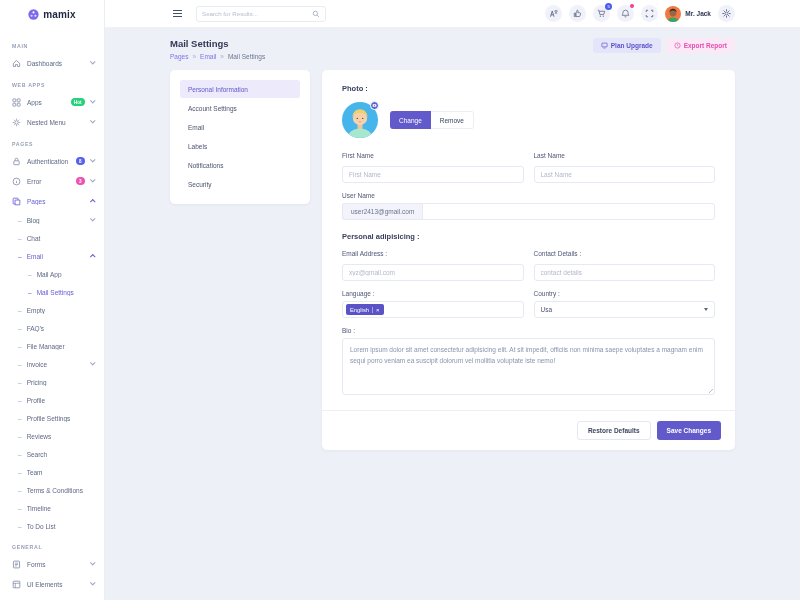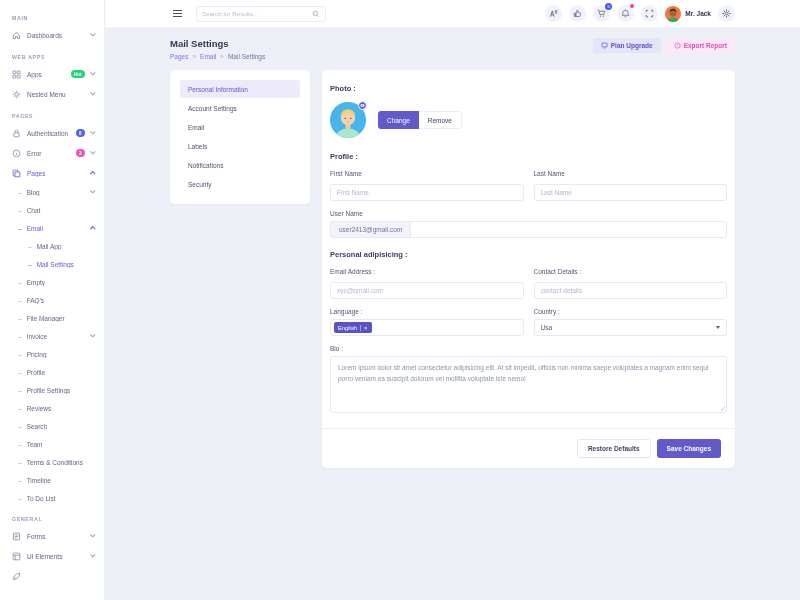--- a/index.html
+++ b/index.html
@@ -65,21 +65,21 @@
   .btn-soft-primary { background:#e4e4fb; color:#5a54c8; }
   .btn-soft-pink { background:#fbe9f7; color:#e44fb0; }
 
   .cards { display:flex; gap:12px; align-items:flex-start; }
   .card { background:#fff; border-radius:5px; box-shadow:0 1px 3px rgba(42,48,90,.05); }
   .nav-card { width:140px; padding:10px; }
   .nav-item { font-size:6.5px; color:#4b5470; padding:5.5px 8px; border-radius:3px; margin-bottom:1px; cursor:pointer; }
   .nav-item.active { background:#eceafb; color:#6259ca; }
 
   .main-card { flex:1; }
-  .main-body { padding:14px 8px 6px; }
+  .main-body { padding:14px 20px 6px; }
   .sec-h { font-size:7.5px; font-weight:700; color:#39415e; margin-bottom:9px; }
   .photo-row { display:flex; align-items:center; gap:12px; margin-bottom:14px; }
   .avatar-wrap { position:relative; width:36px; height:36px; flex:none; cursor:pointer; }
   .avatar-wrap > svg { width:36px; height:36px; display:block; }
   .avatar-badge { position:absolute; top:-1px; right:-1px; width:9px; height:9px; border-radius:50%; background:#5b63d3; border:1px solid #fff; display:flex; align-items:center; justify-content:center; cursor:pointer; }
   .avatar-badge svg { width:5px; height:5px; display:block; }
   .btn-group { display:flex; }
   .btn-change { background:#6259ca; color:#fff; font-size:6.5px; padding:4.5px 9px; border:0; border-radius:3px 0 0 3px; cursor:pointer; font-family:inherit; }
   .btn-remove { background:#fff; color:#3c4560; font-size:6.5px; padding:4.5px 9px; border:1px solid #eceef6; border-left:0; border-radius:0 3px 3px 0; cursor:pointer; font-family:inherit; }
 
@@ -103,20 +103,31 @@
   .card-footer { border-top:1px solid #edeef6; padding:10px 14px; display:flex; justify-content:flex-end; gap:6px; }
   .btn-light { background:#fff; border:1px solid #e4e6f2; color:#3c4560; font-size:6.5px; font-weight:600; padding:5px 10px; border-radius:3px; cursor:pointer; font-family:inherit; }
   .btn-primary { background:#6259ca; border:0; color:#fff; font-size:6.5px; font-weight:600; padding:5px 10px; border-radius:3px; cursor:pointer; font-family:inherit; }
 </style>
 </head>
 <body>
 
 <div class="app">
 
   <aside class="sidebar">
+    <div class="logo">
+      <span class="logo-mark">
+        <svg viewBox="0 0 12 12">
+            <circle cx="6" cy="6" r="5.6" fill="#7a6bee"></circle>
+            <circle cx="6" cy="3.7" r="1.15" fill="#fff" opacity=".95"></circle>
+            <circle cx="3.9" cy="7.4" r="1.15" fill="#fff" opacity=".75"></circle>
+            <circle cx="8.1" cy="7.4" r="1.15" fill="#fff" opacity=".85"></circle>
+          </svg>
+      </span>
+      <span class="logo-text">mamix</span>
+    </div>
     <nav class="side-nav" id="sideNav">
         <div class="side-section">MAIN</div>
         <div class="side-item">
           <span class="s-ic">
             <svg viewBox="0 0 10 10">
               <path d="M1.5 4.8 5 1.7l3.5 3.1v3.5H6.1V6.2H3.9v2.1H1.5z" fill="none" stroke="currentColor" stroke-width=".9"></path>
             </svg>
           </span>
           <span class="label">Dashboards</span>
           <span class="chev"></span>
@@ -439,21 +450,20 @@
                       </svg>
                     </span>
                 </span>
               </div>
               <div class="btn-group">
                 <button class="btn-change">Change</button>
                 <button class="btn-remove">Remove</button>
               </div>
             </div>
 
-            <div class="sec-h">Profile :</div>
             <div class="grid2">
               <div class="field">
                 <label class="f-label">First Name</label>
                 <input class="f-input" placeholder="First Name" style="">
               </div>
               <div class="field">
                 <label class="f-label">Last Name</label>
                 <input class="f-input" placeholder="Last Name" style="">
               </div>
             </div>

